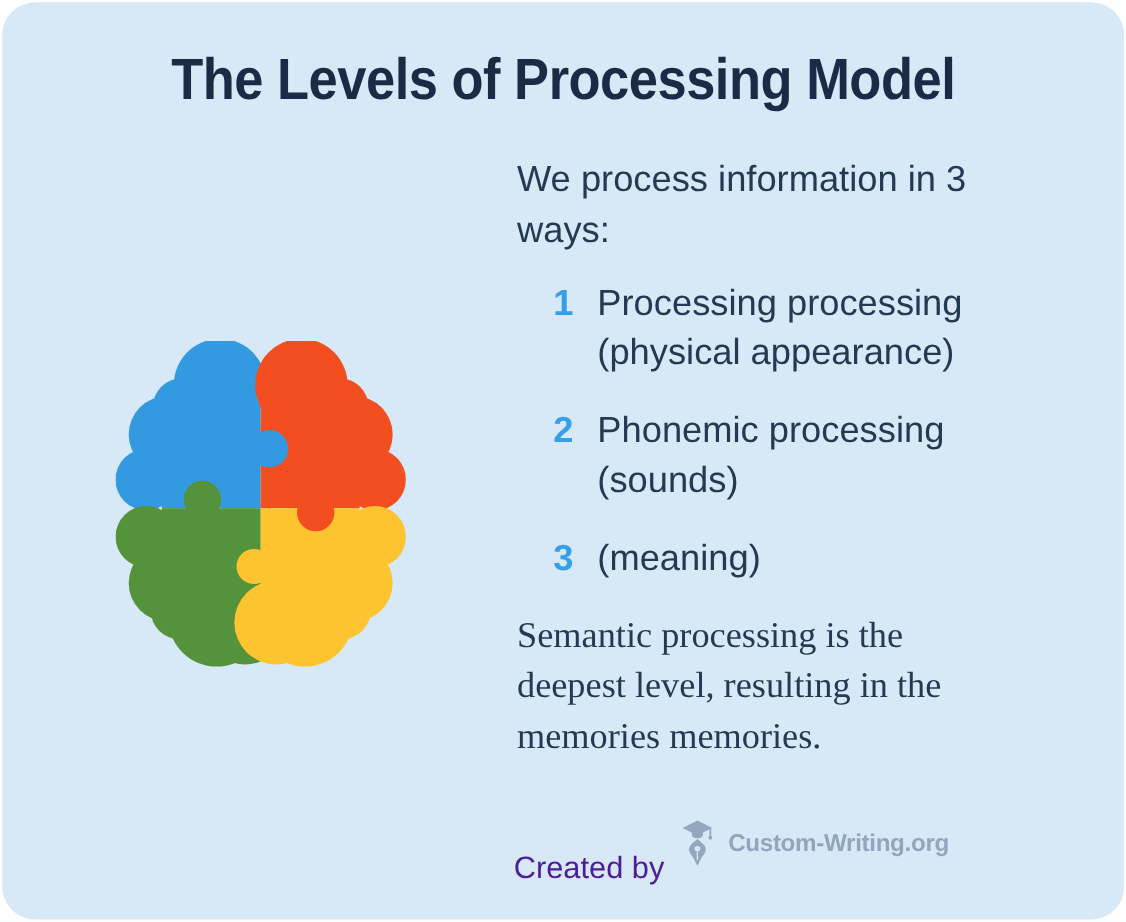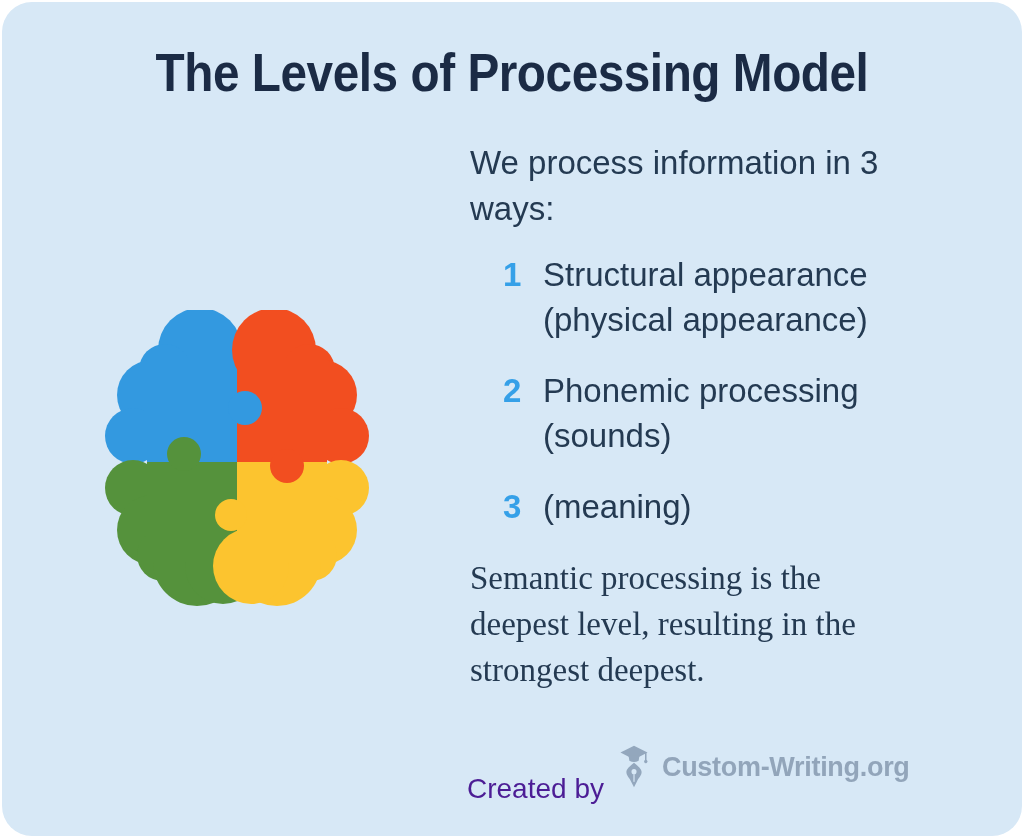--- a/index.html
+++ b/index.html
@@ -29,21 +29,21 @@
   .item-number{width:40px;flex:0 0 40px;font-weight:bold;color:#35A0E8;}
   .item-text{flex:1;}
   .conclusion{margin-top:24px;}
   .conclusion-line{white-space:nowrap;font-family:Liberation Serif, serif;}
   .footer{
     position:absolute;left:467px;top:744px;height:46px;
     display:flex;align-items:center;
   }
   .created-by{font-size:28px;color:#4c1d95;margin-right:14px;margin-top:44px;}
   .brand-logo{width:32px;height:44px;margin-right:12px;}
-  .brand-name{font-size:27px;font-weight:bold;color:#92A5BA;letter-spacing:-0.3px;}
+  .brand-name{font-size:22px;font-weight:bold;color:#92A5BA;letter-spacing:-0.3px;}
 </style>
 </head>
 <body>
 
 <div class="card"></div>
 
 <div class="title">The Levels of Processing Model</div>
 
 <svg class="brain" viewBox="0 0 264 300" aria-hidden="true">
 
@@ -98,21 +98,21 @@
 <div class="right-col">
   <div>
     <div class="intro-line">We process information in 3</div>
     <div class="intro-line">ways:</div>
   </div>
 
   <div class="items">
     <div class="item">
       <span class="item-number">1</span>
       <div class="item-text">
-        <div>Structural appearance</div>
+        <div>Processing processing</div>
         <div>(physical appearance)</div>
       </div>
     </div>
     <div class="item">
       <span class="item-number">2</span>
       <div class="item-text">
         <div>Phonemic processing</div>
         <div>(sounds)</div>
       </div>
     </div>
@@ -120,21 +120,21 @@
       <span class="item-number">3</span>
       <div class="item-text">
         <div>(meaning)</div>
       </div>
     </div>
   </div>
 
   <div class="conclusion">
     <div class="conclusion-line">Semantic processing is the</div>
     <div class="conclusion-line">deepest level, resulting in the</div>
-    <div class="conclusion-line">strongest deepest.</div>
+    <div class="conclusion-line">memories memories.</div>
   </div>
 </div>
 
 <div class="footer">
   <span class="created-by">Created by</span>
   <svg class="brand-logo" viewBox="0 0 34 52" aria-hidden="true">
     <g fill="#93A7BD">
       <path d="M17 1 L33 9 L17 17 L1 9 Z"></path>
       <path d="M10.5 12 L23.5 12 L22.5 18.5 Q17 21.8 11.5 18.5 Z"></path>
       <rect x="30" y="9" width="1.8" height="9"></rect>

